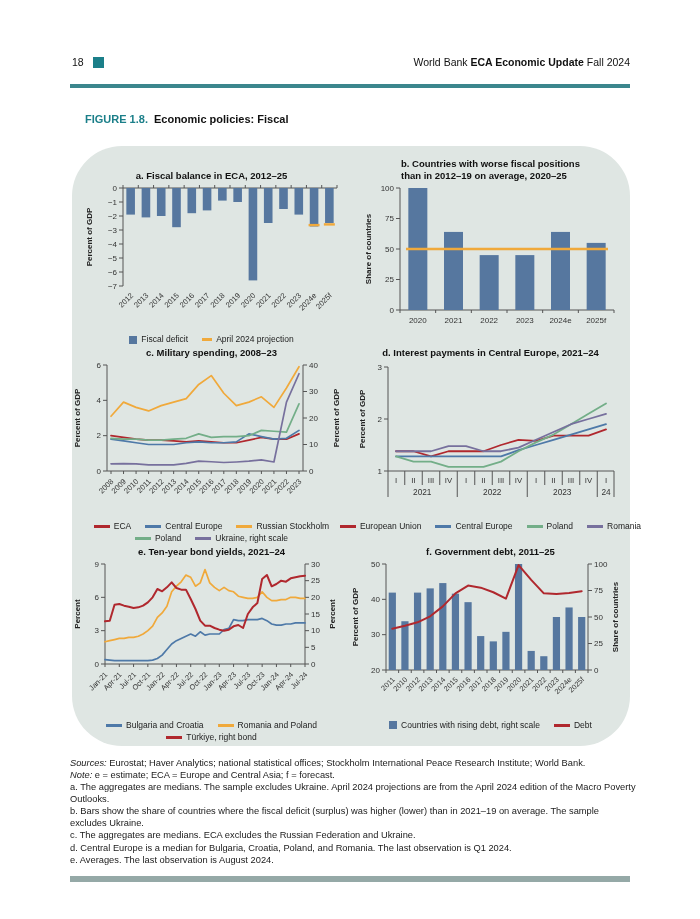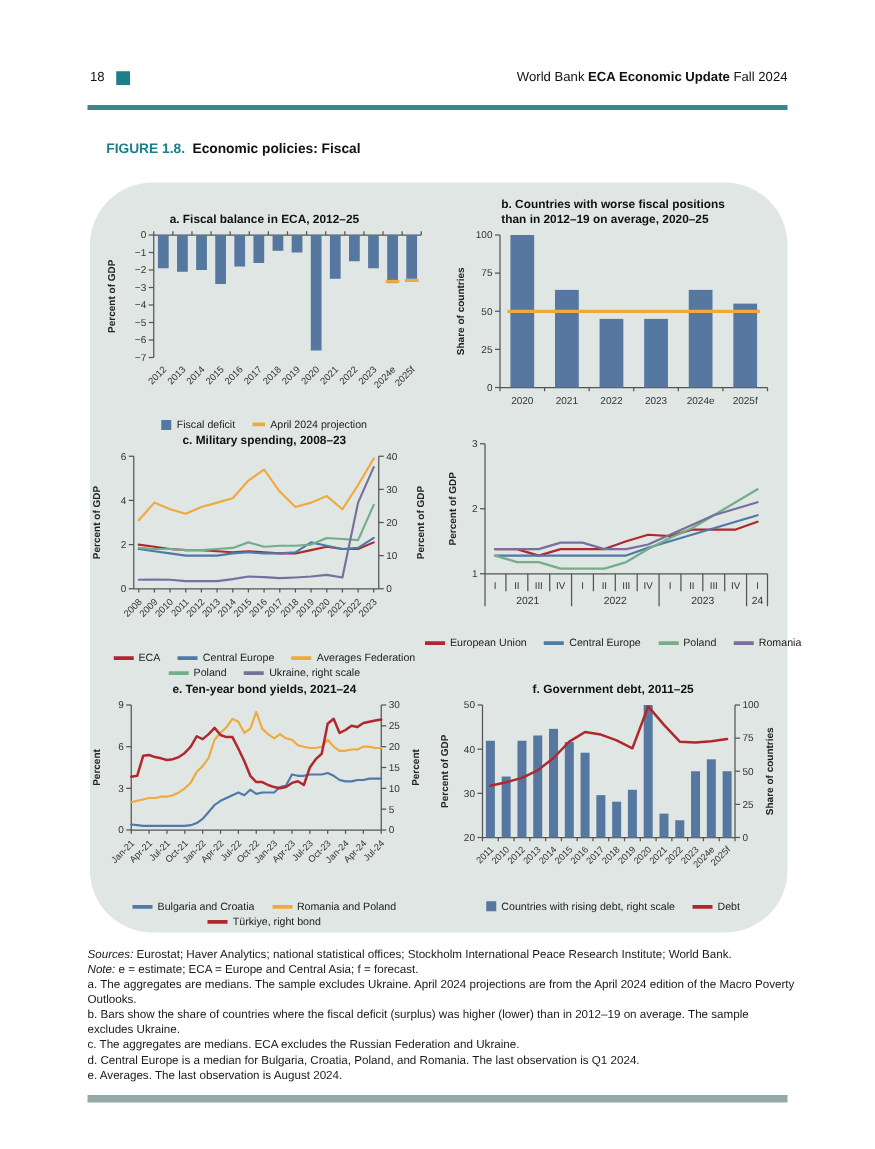--- a/index.html
+++ b/index.html
@@ -240,36 +240,37 @@
               <span class="legend-item">
                 <span class="sw sw-line" style="background: rgb(176, 40, 46);"></span>
                 <span>ECA</span>
               </span>
               <span class="legend-item">
                 <span class="sw sw-line" style="background: rgb(78, 121, 168);"></span>
                 <span>Central Europe</span>
               </span>
               <span class="legend-item">
                 <span class="sw sw-line" style="background: rgb(240, 169, 59);"></span>
-                <span>Averages Federation</span>
+                <span>Russian Stockholm</span>
               </span>
             </div>
             <div class="legend-row">
               <span class="legend-item">
                 <span class="sw sw-line" style="background: rgb(115, 174, 136);"></span>
                 <span>Poland</span>
               </span>
               <span class="legend-item">
                 <span class="sw sw-line" style="background: rgb(119, 112, 157);"></span>
                 <span>Ukraine, right scale</span>
               </span>
             </div>
           </div>
       </div>
       <div class="chart">
+        <div class="chart-title">d. Interest payments in Central Europe, 2021–24</div>
         <svg width="270" height="160" viewBox="0 0 270 160">
             <line x1="32" y1="8" x2="32" y2="112" stroke="#555" stroke-width="1"></line>
             <line x1="28" x2="32" y1="112" y2="112" stroke="#555" stroke-width="1"></line>
             <text x="26" y="114.7" text-anchor="end" font-size="8" fill="#333">1</text>
             <line x1="28" x2="32" y1="60" y2="60" stroke="#555" stroke-width="1"></line>
             <text x="26" y="62.7" text-anchor="end" font-size="8" fill="#333">2</text>
             <line x1="28" x2="32" y1="8" y2="8" stroke="#555" stroke-width="1"></line>
             <text x="26" y="10.7" text-anchor="end" font-size="8" fill="#333">3</text>
             <text x="9" y="60" transform="rotate(-90 9 60)" text-anchor="middle" font-size="8" font-weight="bold" fill="#222">Percent of GDP</text>
             <line x1="32" y1="112" x2="258" y2="112" stroke="#555" stroke-width="1"></line>
@@ -503,21 +504,21 @@
             </div>
           </div>
       </div>
     </div>
   </div>
 
   <div class="notes">
       <div class="note-line"><i>Sources:</i> Eurostat; Haver Analytics; national statistical offices; Stockholm International Peace Research Institute; World Bank.</div>
       <div class="note-line"><i>Note:</i> e = estimate; ECA = Europe and Central Asia; f = forecast.</div>
       <div class="note-line">a. The aggregates are medians. The sample excludes Ukraine. April 2024 projections are from the April 2024 edition of the Macro Poverty Outlooks.</div>
-      <div class="note-line">b. Bars show the share of countries where the fiscal deficit (surplus) was higher (lower) than in 2012–19 on average. The sample excludes Ukraine.</div>
+      <div class="note-line">b. Bars show the share of countries where the fiscal deficit (surplus) was higher (lower) than in 2021–19 on average. The sample excludes Ukraine.</div>
       <div class="note-line">c. The aggregates are medians. ECA excludes the Russian Federation and Ukraine.</div>
       <div class="note-line">d. Central Europe is a median for Bulgaria, Croatia, Poland, and Romania. The last observation is Q1 2024.</div>
       <div class="note-line">e. Averages. The last observation is August 2024.</div>
     </div>
 
   <div class="footer-bar"></div>
 
 </div>
 
 </body></html>

